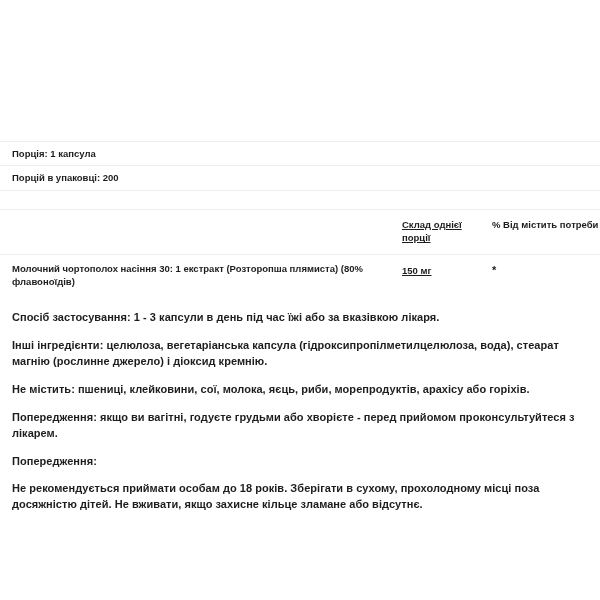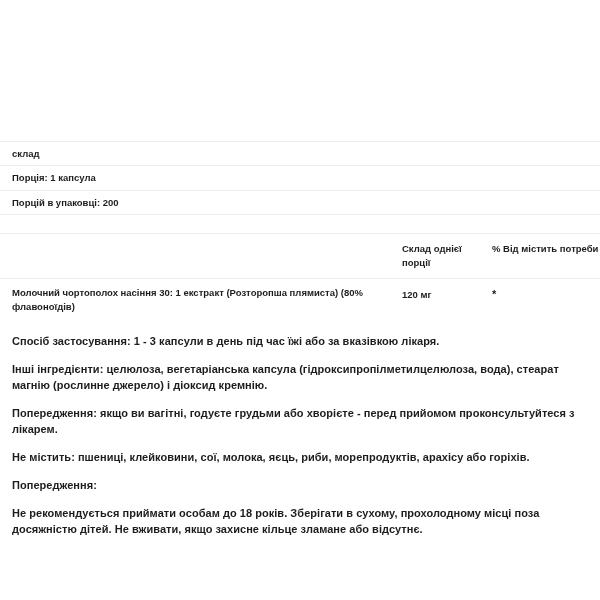--- a/index.html
+++ b/index.html
@@ -55,21 +55,21 @@
   .facts-table tr.ingredient-row td {
     padding-top: 7px;
     padding-bottom: 8px;
   }
   .facts-table tr.footnote-row td {
     border-bottom: 1px solid #eceded;
     padding-top: 5px;
     padding-bottom: 6px;
   }
   .col-name { width: 402px; }
-  .col-amount { width: 90px; padding-left: 0 !important; }
+  .col-amount { width: 90px; padding-left: 0 !important; text-decoration: underline; }
   .col-dv { width: 108px; padding-left: 0 !important; }
 
   .cell-amount, .cell-dv {
     font-weight: bold;
   }
   .cell-dv-mid {
     padding-top: 9px !important;
   }
   .cell-amount-mid {
     padding-top: 9px !important;
@@ -104,50 +104,47 @@
   <div class="top-spacer"></div>
 
   <table class="facts-table">
     <colgroup>
       <col class="col-name">
       <col class="col-amount">
       <col class="col-dv">
     </colgroup>
     <tbody>
       <tr>
-        <td colspan="3">склад</td>
-      </tr>
-      <tr>
         <td colspan="3">Порція: 1 капсула</td>
       </tr>
       <tr>
         <td colspan="3">Порцій в упаковці: 200</td>
       </tr>
 
       <tr class="spacer-row">
         <td colspan="3"></td>
       </tr>
 
       <tr class="head-row">
         <td></td>
         <td class="col-amount">Склад однієї порції</td>
         <td class="col-dv">% Від містить потреби</td>
       </tr>
 
       <tr class="ingredient-row">
         <td>Молочний чортополох насіння 30: 1 екстракт (Розторопша плямиста) (80% флавоноїдів)</td>
-        <td class="col-amount cell-amount cell-amount-mid">120 мг</td>
+        <td class="col-amount cell-amount cell-amount-mid">150 мг</td>
         <td class="col-dv cell-dv cell-dv-mid"><span class="dv-star">*</span></td>
       </tr>
 
     </tbody>
   </table>
 
   <div class="body-copy">
     <p>Спосіб застосування: 1 - 3 капсули в день під час їжі або за вказівкою лікаря.</p>
     <p>Інші інгредієнти: целюлоза, вегетаріанська капсула (гідроксипропілметилцелюлоза, вода), стеарат магнію (рослинне джерело) і діоксид кремнію.</p>
+    <p>Не містить: пшениці, клейковини, сої, молока, яєць, риби, морепродуктів, арахісу або горіхів.</p>
     <p>Попередження: якщо ви вагітні, годуєте грудьми або хворієте - перед прийомом проконсультуйтеся з лікарем.</p>
-    <p>Не містить: пшениці, клейковини, сої, молока, яєць, риби, морепродуктів, арахісу або горіхів.</p>
     <p>Попередження:</p>
     <p>Не рекомендується приймати особам до 18 років. Зберігати в сухому, прохолодному місці поза досяжністю дітей. Не вживати, якщо захисне кільце зламане або відсутнє.</p>
   </div>
 
 </div>
 
 </body></html>

